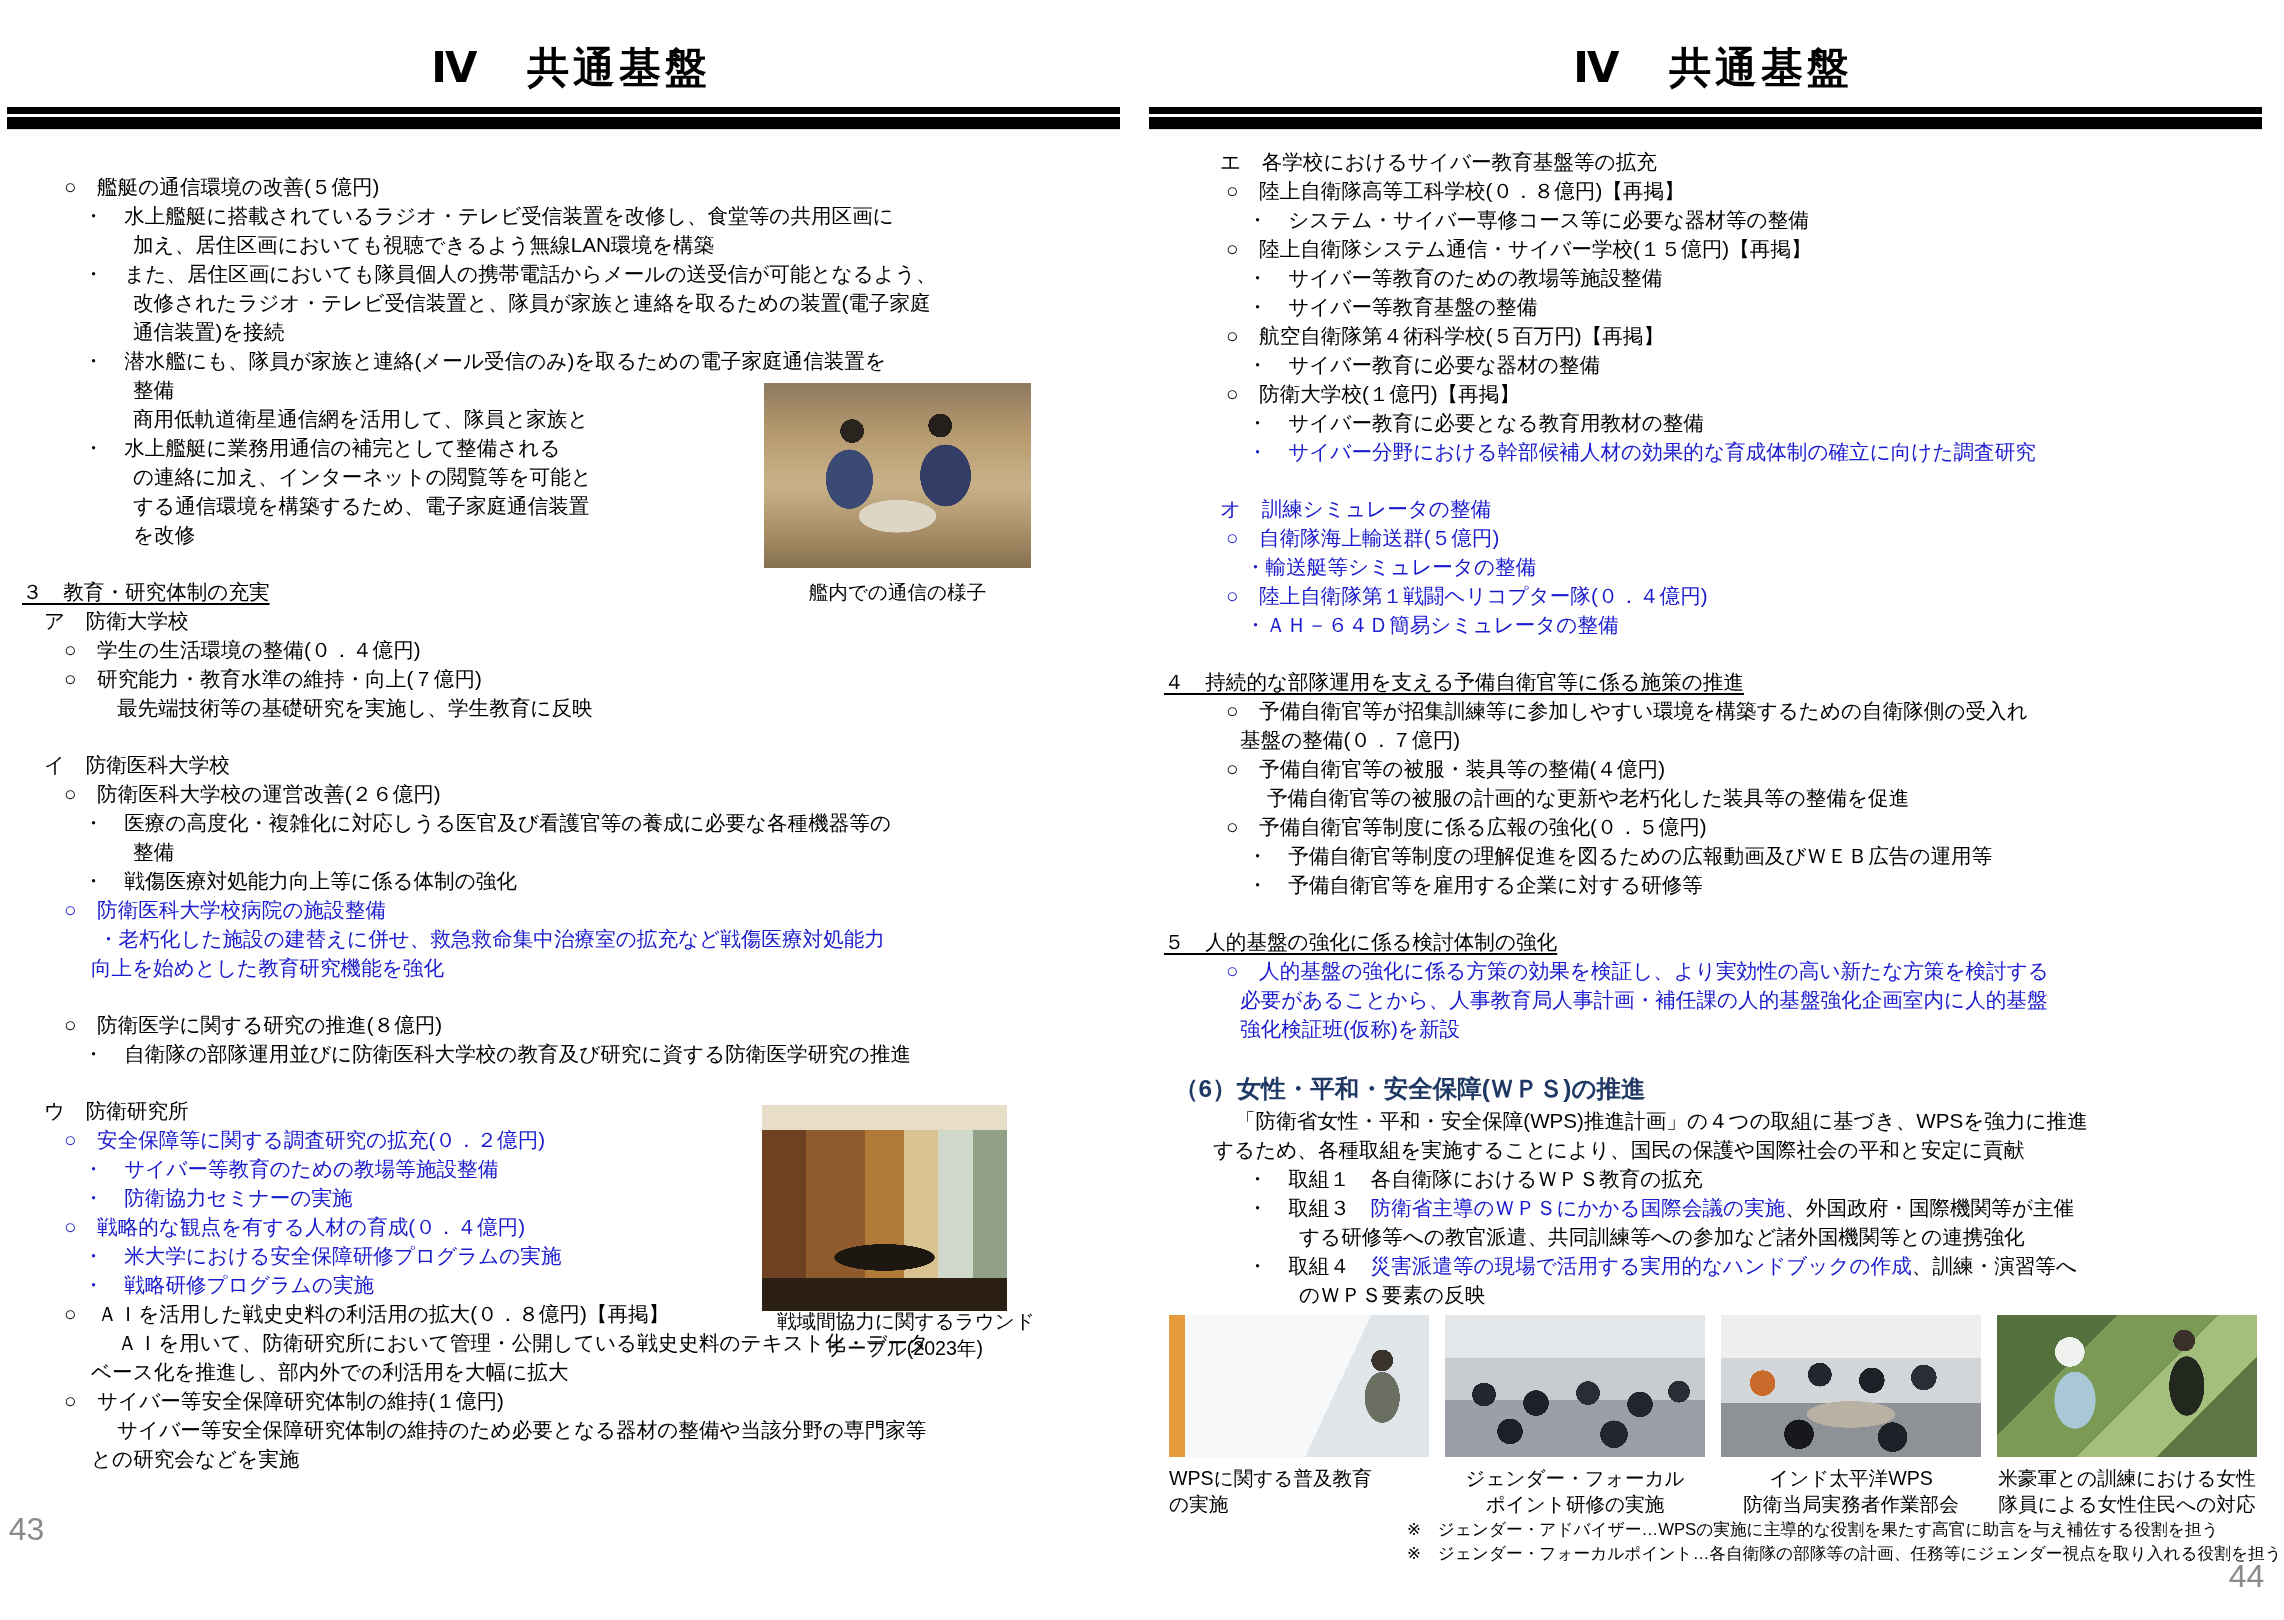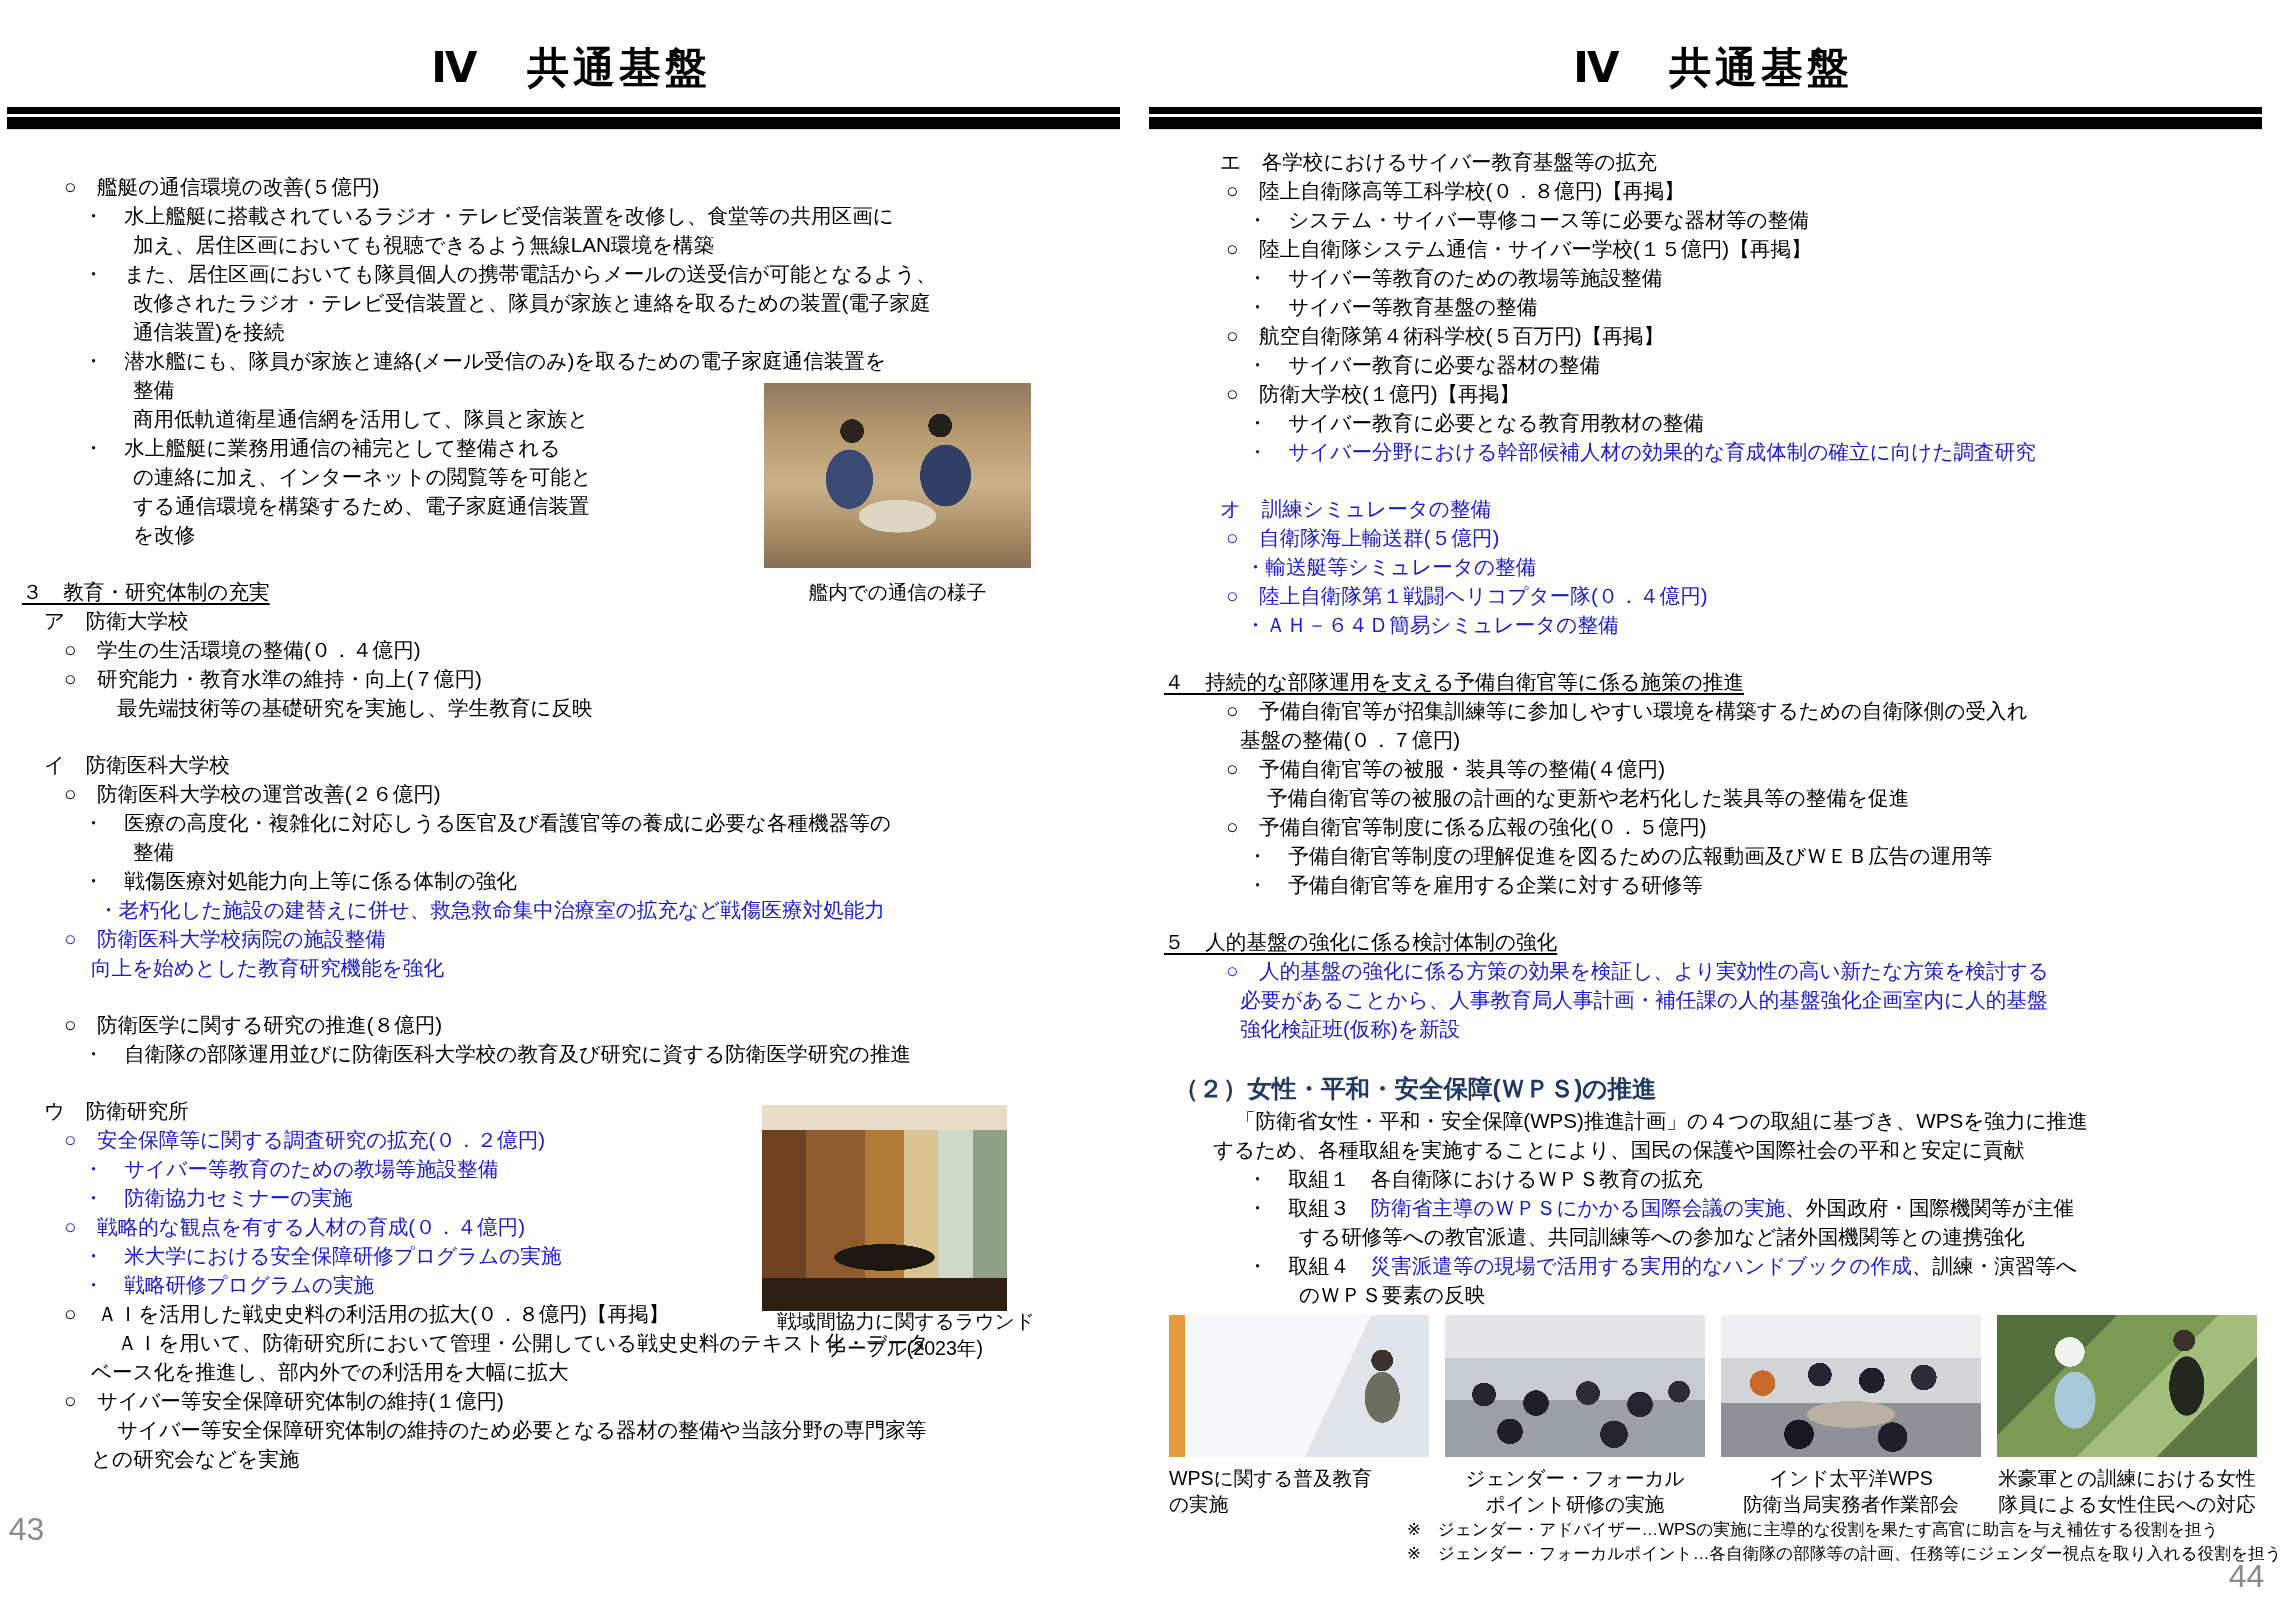--- a/index.html
+++ b/index.html
@@ -126,22 +126,22 @@
         <div class="line i-kata"><span class="line-inner"><span>ア　防衛大学校</span></span></div>
         <div class="line i-maru"><span class="line-inner"><span>○　学生の生活環境の整備(０．４億円)</span></span></div>
         <div class="line i-maru"><span class="line-inner"><span>○　研究能力・教育水準の維持・向上(７億円)</span></span></div>
         <div class="line i-maruc"><span class="line-inner"><span>最先端技術等の基礎研究を実施し、学生教育に反映</span></span></div>
         <div class="gap"></div>
         <div class="line i-kata"><span class="line-inner"><span>イ　防衛医科大学校</span></span></div>
         <div class="line i-maru"><span class="line-inner"><span>○　防衛医科大学校の運営改善(２６億円)</span></span></div>
         <div class="line i-dot"><span class="line-inner"><span>・　医療の高度化・複雑化に対応しうる医官及び看護官等の養成に必要な各種機器等の</span></span></div>
         <div class="line i-dotc"><span class="line-inner"><span>整備</span></span></div>
         <div class="line i-dot"><span class="line-inner"><span>・　戦傷医療対処能力向上等に係る体制の強化</span></span></div>
+        <div class="line i-maru c-blue"><span class="line-inner"><span>○　防衛医科大学校病院の施設整備</span></span></div>
         <div class="line i-dota c-blue"><span class="line-inner"><span>・老朽化した施設の建替えに併せ、救急救命集中治療室の拡充など戦傷医療対処能力</span></span></div>
-        <div class="line i-maru c-blue"><span class="line-inner"><span>○　防衛医科大学校病院の施設整備</span></span></div>
         <div class="line i-maruc2 c-blue"><span class="line-inner"><span>向上を始めとした教育研究機能を強化</span></span></div>
         <div class="gap"></div>
         <div class="line i-maru"><span class="line-inner"><span>○　防衛医学に関する研究の推進(８億円)</span></span></div>
         <div class="line i-dot"><span class="line-inner"><span>・　自衛隊の部隊運用並びに防衛医科大学校の教育及び研究に資する防衛医学研究の推進</span></span></div>
         <div class="gap"></div>
         <div class="line i-kata"><span class="line-inner"><span>ウ　防衛研究所</span></span></div>
         <div class="line i-maru c-blue"><span class="line-inner"><span>○　安全保障等に関する調査研究の拡充(０．２億円)</span></span></div>
         <div class="line i-dot c-blue"><span class="line-inner"><span>・　サイバー等教育のための教場等施設整備</span></span></div>
         <div class="line i-dot c-blue"><span class="line-inner"><span>・　防衛協力セミナーの実施</span></span></div>
         <div class="line i-maru c-blue"><span class="line-inner"><span>○　戦略的な観点を有する人材の育成(０．４億円)</span></span></div>
@@ -190,21 +190,21 @@
         <div class="line i-maruc"><span class="line-inner"><span>予備自衛官等の被服の計画的な更新や老朽化した装具等の整備を促進</span></span></div>
         <div class="line i-maru"><span class="line-inner"><span>○　予備自衛官等制度に係る広報の強化(０．５億円)</span></span></div>
         <div class="line i-dot"><span class="line-inner"><span>・　予備自衛官等制度の理解促進を図るための広報動画及びＷＥＢ広告の運用等</span></span></div>
         <div class="line i-dot"><span class="line-inner"><span>・　予備自衛官等を雇用する企業に対する研修等</span></span></div>
         <div class="gap"></div>
         <div class="line i-sec u"><span class="line-inner"><span>５　人的基盤の強化に係る検討体制の強化</span></span></div>
         <div class="line i-maru c-blue"><span class="line-inner"><span>○　人的基盤の強化に係る方策の効果を検証し、より実効性の高い新たな方策を検討する</span></span></div>
         <div class="line i-maruc2 c-blue"><span class="line-inner"><span>必要があることから、人事教育局人事計画・補任課の人的基盤強化企画室内に人的基盤</span></span></div>
         <div class="line i-maruc2 c-blue"><span class="line-inner"><span>強化検証班(仮称)を新設</span></span></div>
         <div class="gap"></div>
-        <div class="h2"><span class="line-inner"><span>（２）女性・平和・安全保障(ＷＰＳ)の推進</span></span></div>
+        <div class="h2"><span class="line-inner"><span>（6）女性・平和・安全保障(ＷＰＳ)の推進</span></span></div>
         <div class="line i-wps1"><span class="line-inner"><span>「防衛省女性・平和・安全保障(WPS)推進計画」の４つの取組に基づき、WPSを強力に推進</span></span></div>
         <div class="line i-wps0"><span class="line-inner"><span>するため、各種取組を実施することにより、国民の保護や国際社会の平和と安定に貢献</span></span></div>
         <div class="line i-dot"><span class="line-inner"><span>・　取組１　各自衛隊におけるＷＰＳ教育の拡充</span></span></div>
         <div class="line i-dot"><span class="line-inner"><span>・　取組３　</span><span class="c-blue">防衛省主導のＷＰＳにかかる国際会議の実施</span><span>、外国政府・国際機関等が主催</span></span></div>
         <div class="line i-wps2"><span class="line-inner"><span>する研修等への教官派遣、共同訓練等への参加など諸外国機関等との連携強化</span></span></div>
         <div class="line i-dot"><span class="line-inner"><span>・　取組４　</span><span class="c-blue">災害派遣等の現場で活用する実用的なハンドブックの作成</span><span>、訓練・演習等へ</span></span></div>
         <div class="line i-wps2"><span class="line-inner"><span>のＷＰＳ要素の反映</span></span></div>
         <div class="photorow">
           <figure class="phwrap">
             <div class="photo ph1"></div>

